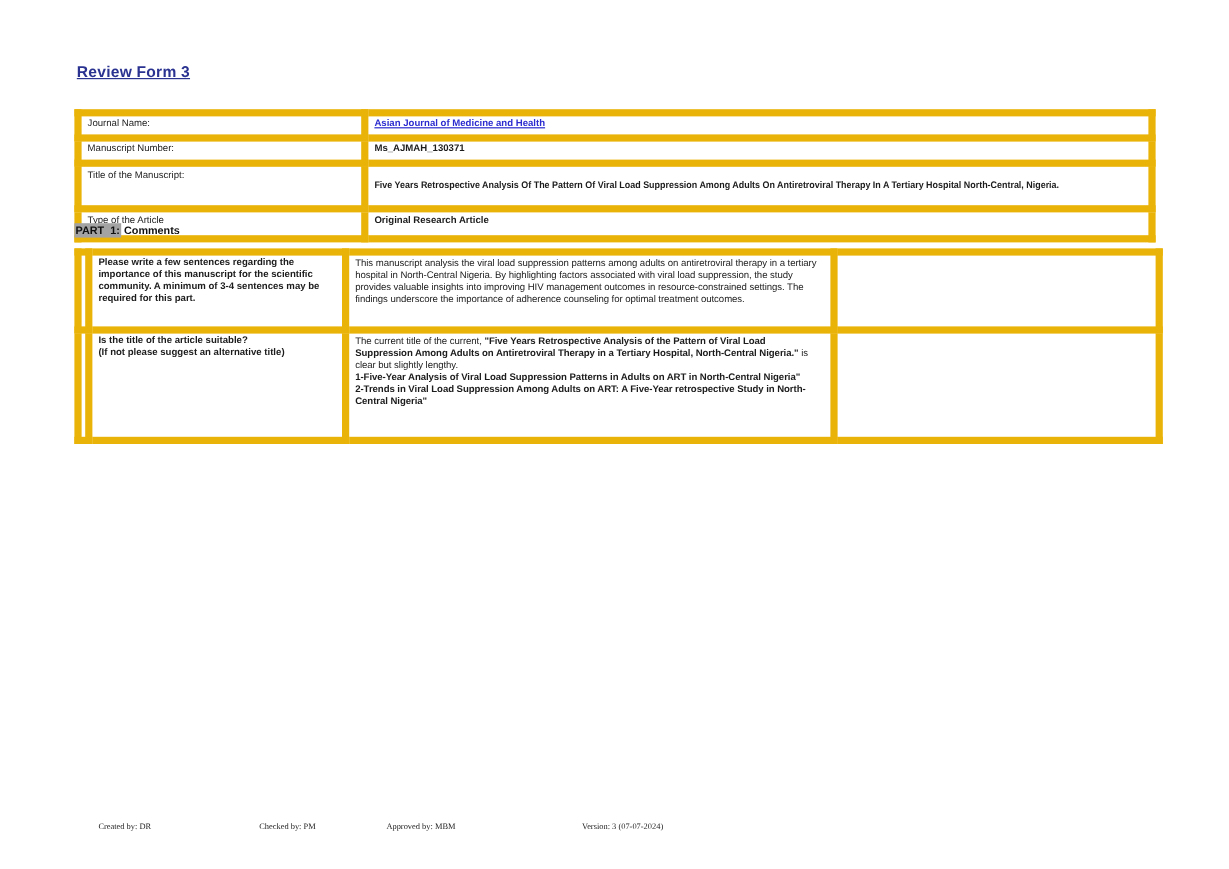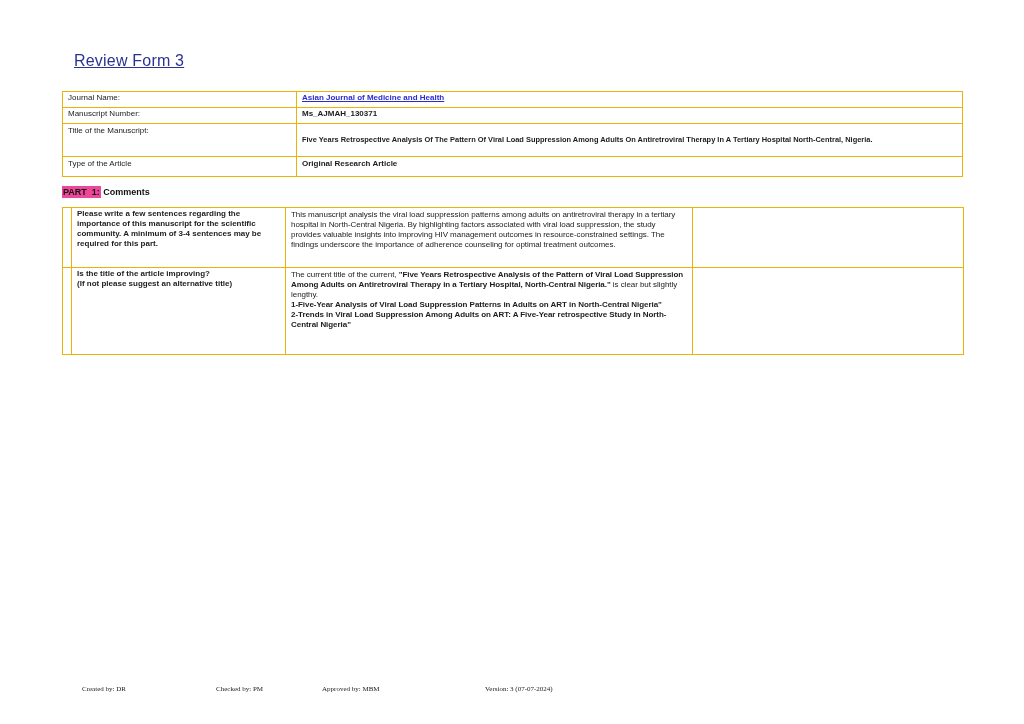--- a/index.html
+++ b/index.html
@@ -1,40 +1,40 @@
 <!DOCTYPE html>
 <html><head>
 <meta charset="utf-8">
 <style>
   html,body{margin:0;padding:0;background:#ffffff;}
   body{width:1024px;height:724px;font-family:"Liberation Sans",sans-serif;color:#1c1c1c;}
   .page{position:relative;width:1024px;height:724px;background:#ffffff;overflow:hidden;}
 
   .doc-title{
-    position:absolute;left:74px;top:52px;
-    font-size:16px;font-weight:normal;text-decoration:underline;
+    position:absolute;left:64px;top:52px;
+    font-size:13px;font-weight:bold;text-decoration:underline;
     color:#2b3391;letter-spacing:.2px;
   }
 
   table{border-collapse:collapse;table-layout:fixed;}
-  td{border:1px solid #eab308;vertical-align:top;padding:2px 5px;overflow:hidden;}
+  td{border:6px solid #eab308;vertical-align:top;padding:2px 5px;overflow:hidden;}
 
   .meta-table{position:absolute;left:62px;top:91px;width:901px;}
   .meta-table .c1{width:223px;}
   .meta-table td{font-size:8px;line-height:10px;}
   .meta-table .r1 td,.meta-table .r2 td{height:13px;padding-top:1px;padding-bottom:1px;}
   .meta-table .r3 td{height:28px;}
   .meta-table .r4 td{height:15px;}
   .meta-table .val{font-weight:bold;margin-top:42px;}
   .meta-table .r3 .val{vertical-align:middle;}
   .title-line{white-space:nowrap;transform:scaleX(.93);transform-origin:0 50%;}
   a.link{color:#2b2bd0;font-weight:bold;text-decoration:underline;cursor:pointer;}
 
   .part-head{position:absolute;left:62px;top:187px;font-size:9px;font-weight:bold;color:#111;}
-  .part-badge{background:#ec4899;white-space:pre;padding:1px 1px;}
+  .part-badge{background:#a3a3a3;white-space:pre;padding:1px 1px;}
 
   .comments-table{position:absolute;left:62px;top:207px;width:901px;}
   .comments-table .c0{width:9px;}
   .comments-table .c1{width:214px;}
   .comments-table .c2{width:407px;}
   .comments-table .c3{width:271px;}
   .comments-table td{font-size:8px;line-height:10px;}
   .comments-table .hrow td{height:31px;}
   .comments-table .row1 td{height:55px;}
   .comments-table .row2 td{height:82px;}
@@ -91,21 +91,21 @@
     <tbody>
     <tr class="row1">
       <td></td>
       <td class="q">Please write a few sentences regarding the importance of this manuscript for the scientific community. A minimum of 3-4 sentences may be required for this part.</td>
       <td class="cmt">This manuscript analysis the viral load suppression patterns among adults on antiretroviral therapy in a tertiary hospital in North-Central Nigeria. By highlighting factors associated with viral load suppression, the study provides valuable insights into improving HIV management outcomes in resource-constrained settings. The findings underscore the importance of adherence counseling for optimal treatment outcomes.</td>
       <td></td>
     </tr>
     <tr class="row2">
       <td></td>
       <td class="q">
-        <div>Is the title of the article improving?</div>
+        <div>Is the title of the article suitable?</div>
         <div>(If not please suggest an alternative title)</div>
       </td>
       <td class="cmt">
         <span>The current title of the current, </span><span class="bold">"Five Years Retrospective Analysis of the Pattern of Viral Load Suppression Among Adults on Antiretroviral Therapy in a Tertiary Hospital, North-Central Nigeria."</span><span> is clear but slightly lengthy.</span>
         <div class="bold"> 1-Five-Year Analysis of Viral Load Suppression Patterns in Adults on ART in North-Central Nigeria"</div>
         <div class="bold">2-Trends in Viral Load Suppression Among Adults on ART: A Five-Year retrospective Study in North-Central Nigeria"</div>
       </td>
       <td></td>
     </tr>
   </tbody>

